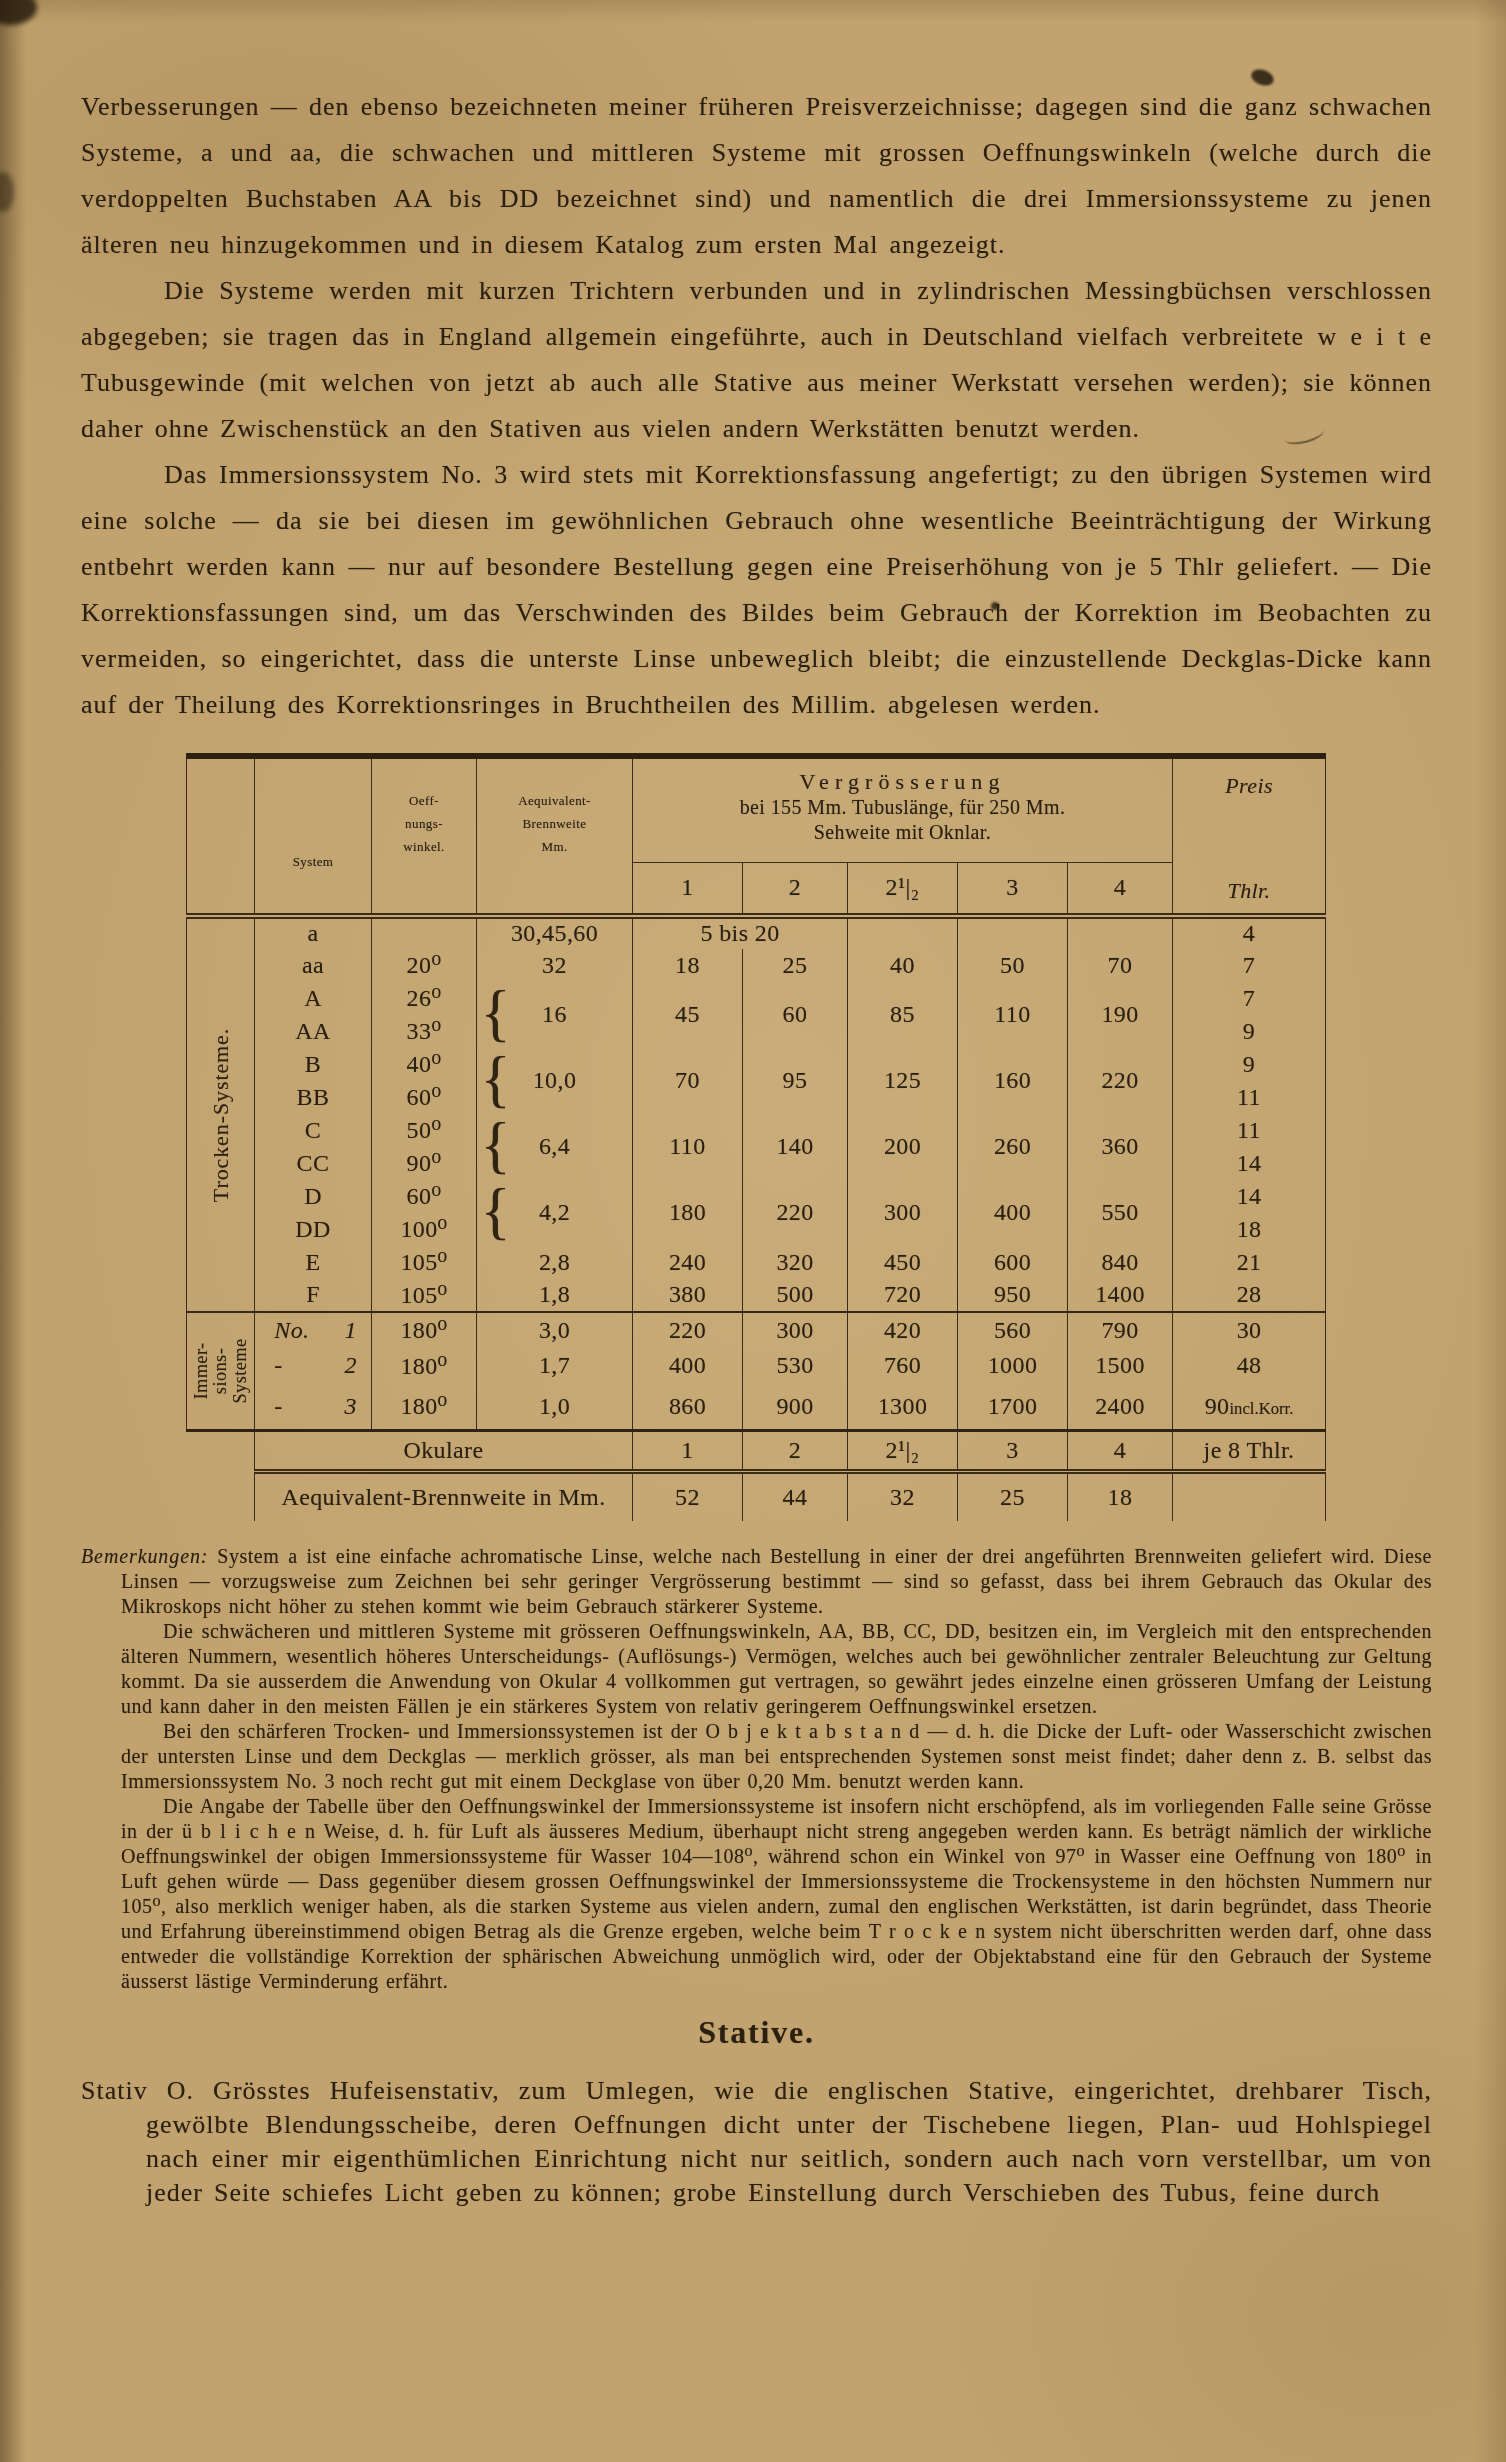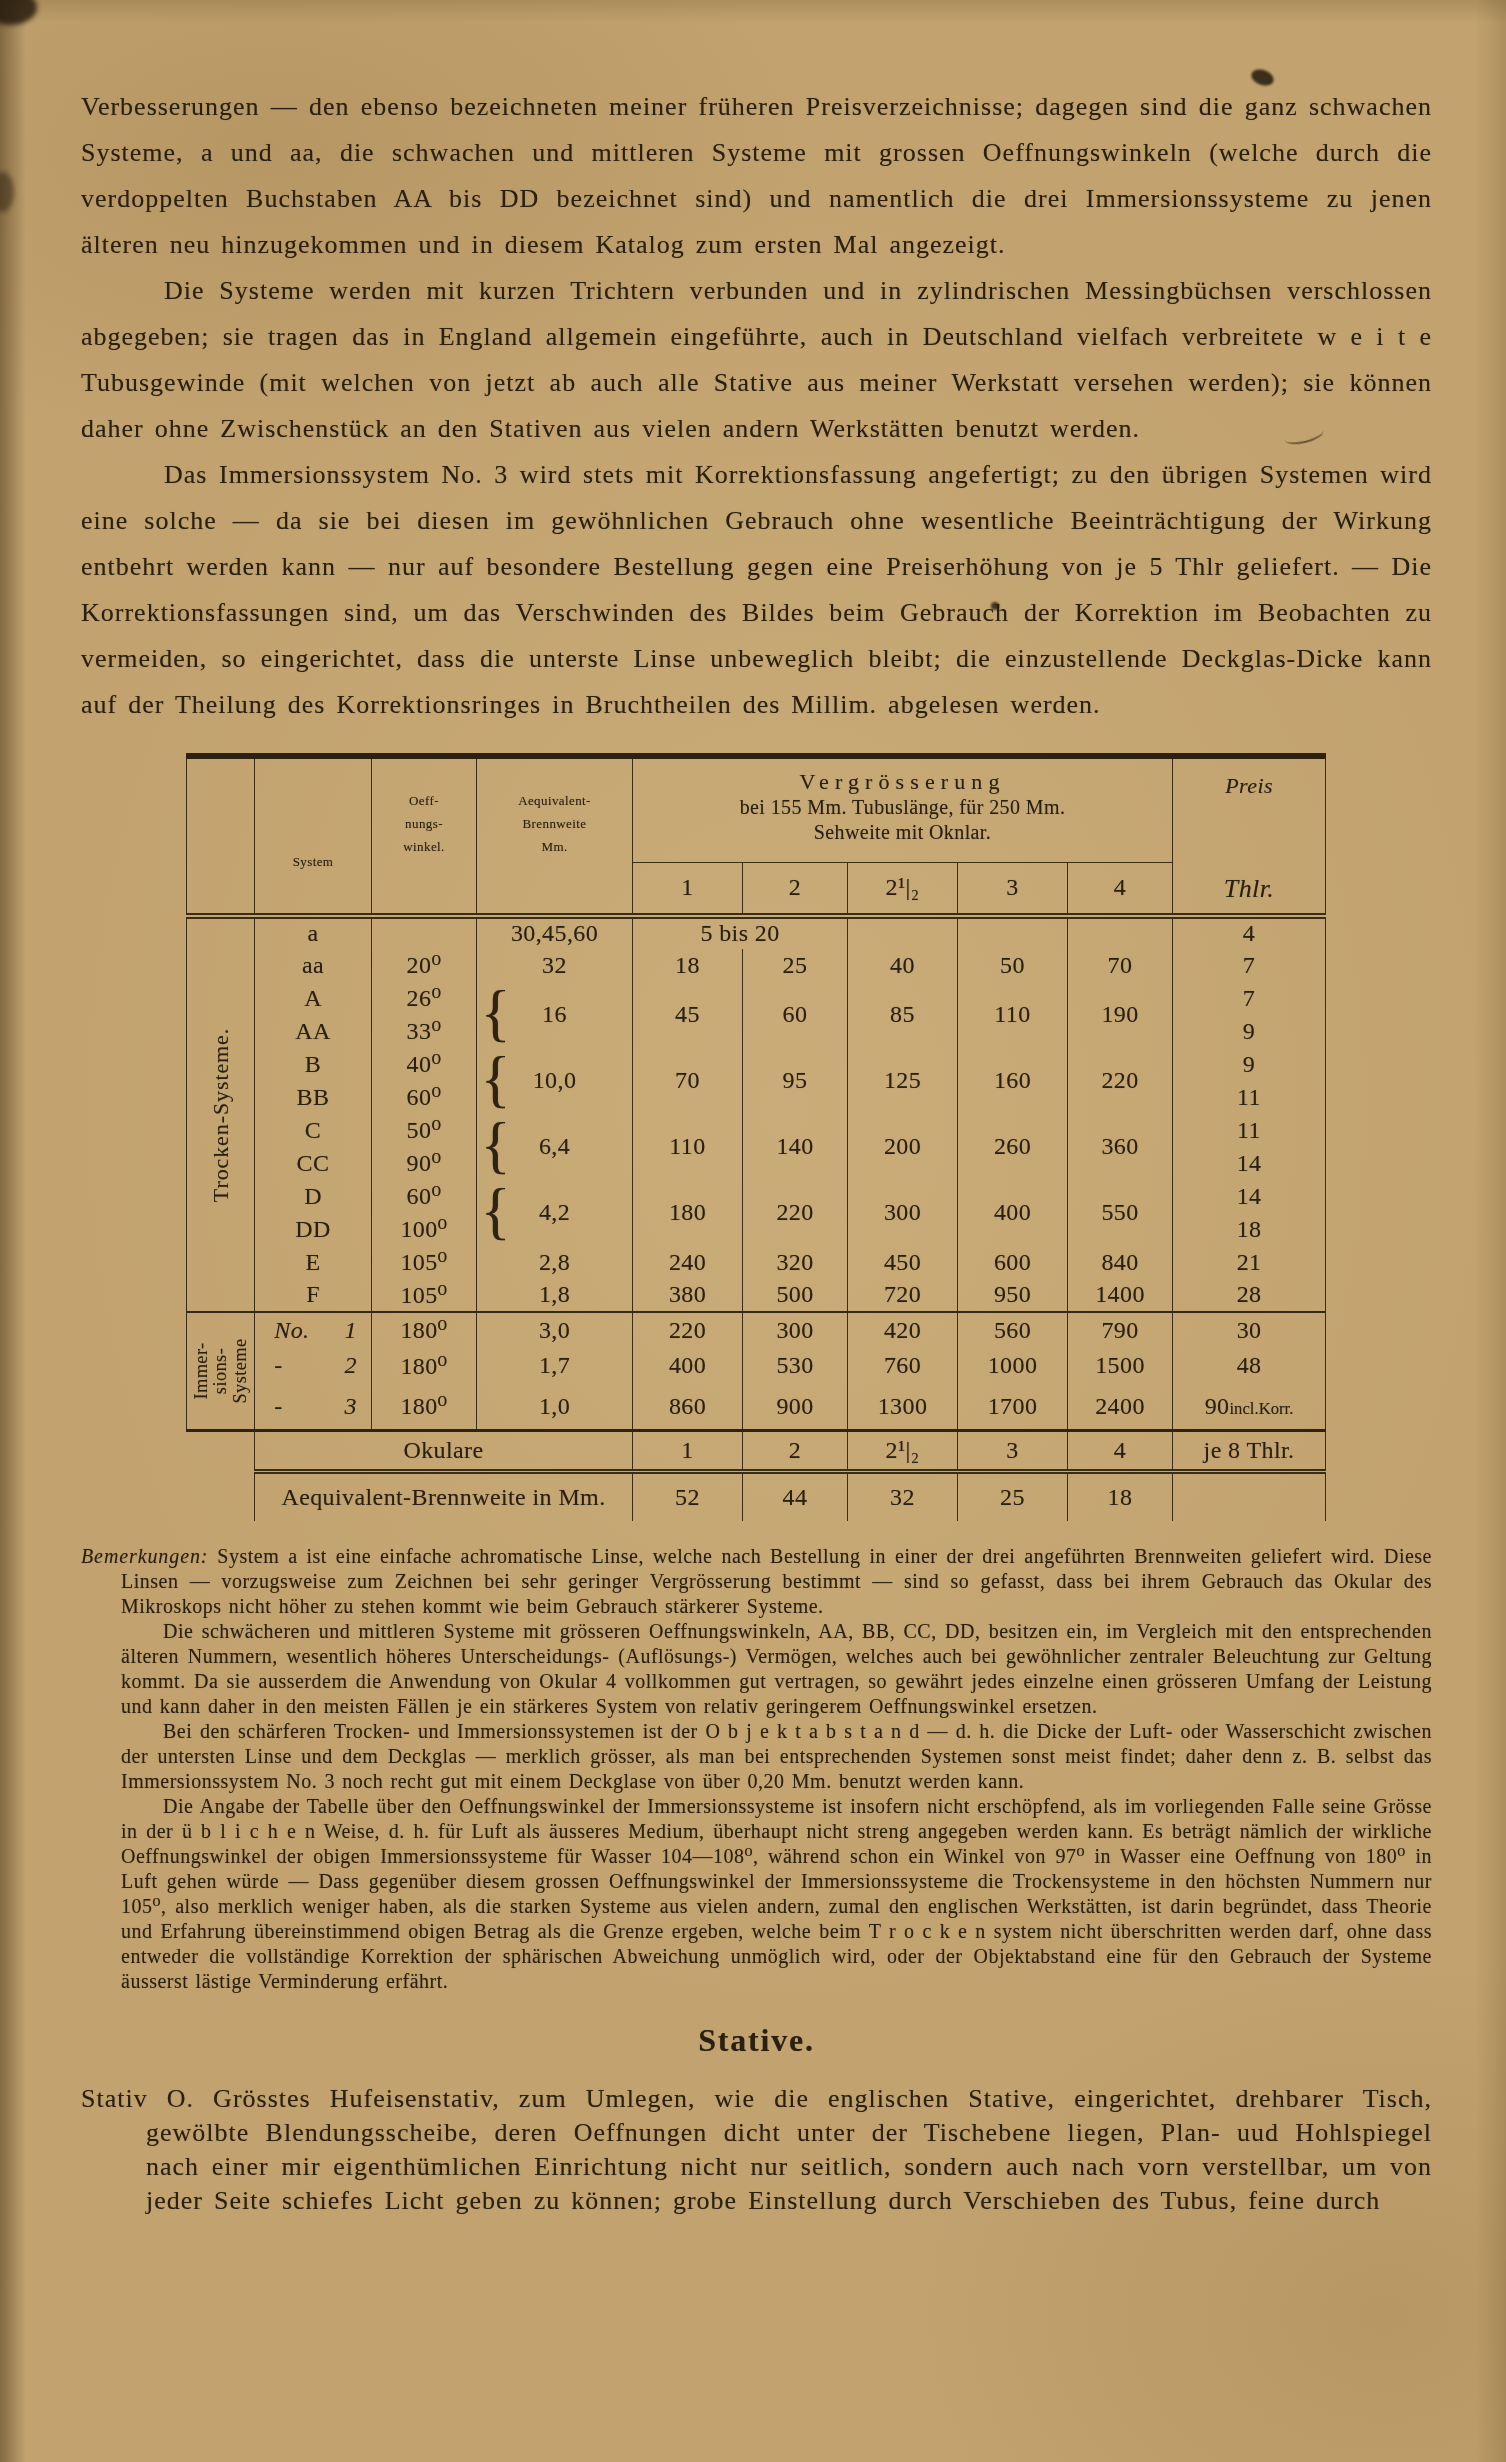--- a/index.html
+++ b/index.html
@@ -52,21 +52,21 @@
   .col-sys{vertical-align:middle !important;}
   .col-sys div{padding-top:51px;}
   .col-wink{padding-top:30px !important;}
   .col-brenn{padding-top:30px !important;}
   .verg{border-bottom:1.8px solid #3a2c18;padding-top:10.5px !important;}
   .verg-title{font-size:22px;letter-spacing:6.1px;line-height:26px;}
   .verg-sub{font-size:20px;line-height:24.6px;letter-spacing:0.4px;}
   .okn{font-size:22px;}
   .preis-h{position:relative;font-style:italic;}
   .preis-h .p1{font-size:22px;padding-top:14px;}
-  .preis-h .p2{font-size:26px;position:absolute;bottom:8.8px;left:0;right:0;}
+  .preis-h .p2{font-size:22px;position:absolute;bottom:8.8px;left:0;right:0;}
   tbody tr{height:33px;}
   tr.imm{height:36px;}
   tr.imm3{height:47px;}
   th.group{position:relative;}
   .rot-label{
     position:absolute;left:50%;top:50%;
     transform:translate(-50%,-50%) rotate(-90deg);
     white-space:nowrap;font-size:22px;letter-spacing:0.9px;
   }
   .rot-label.three{font-size:18.4px;line-height:19.3px;letter-spacing:0.4px;}
@@ -93,21 +93,21 @@
     font-size:20px;line-height:25px;letter-spacing:0.5px;word-spacing:1.8px;
     text-align:justify;
   }
   .bemerk p{margin:0;}
   .bemerk .first{text-indent:-40px;}
   .bemerk .cont{text-indent:42px;}
   .bemerk-label{font-style:italic;letter-spacing:0.9px;}
   
   .stative-head{
     text-align:center;font-size:32px;font-weight:bold;
-    letter-spacing:1.8px;margin-top:28px;
+    letter-spacing:1.8px;margin-top:20px;
   }
   .stativ-para{
     margin-top:23px;padding-left:65px;text-indent:-65px;
     font-size:26px;line-height:34px;letter-spacing:1px;word-spacing:3.5px;
     text-align:justify;
   }
   
   .blot{position:absolute;background:#241a0c;border-radius:50%;filter:blur(1.3px);}
   .blot1{left:1251px;top:70px;width:23px;height:15px;transform:rotate(20deg);opacity:.85;}
   .inkdot{left:991px;top:602px;width:8px;height:8px;opacity:.8;}

